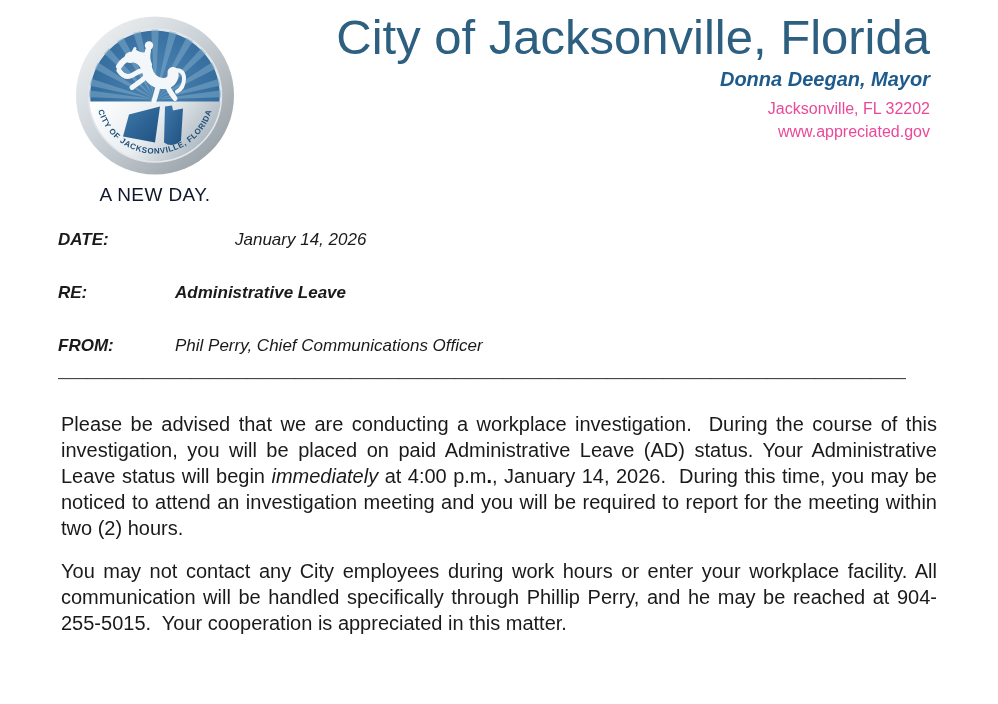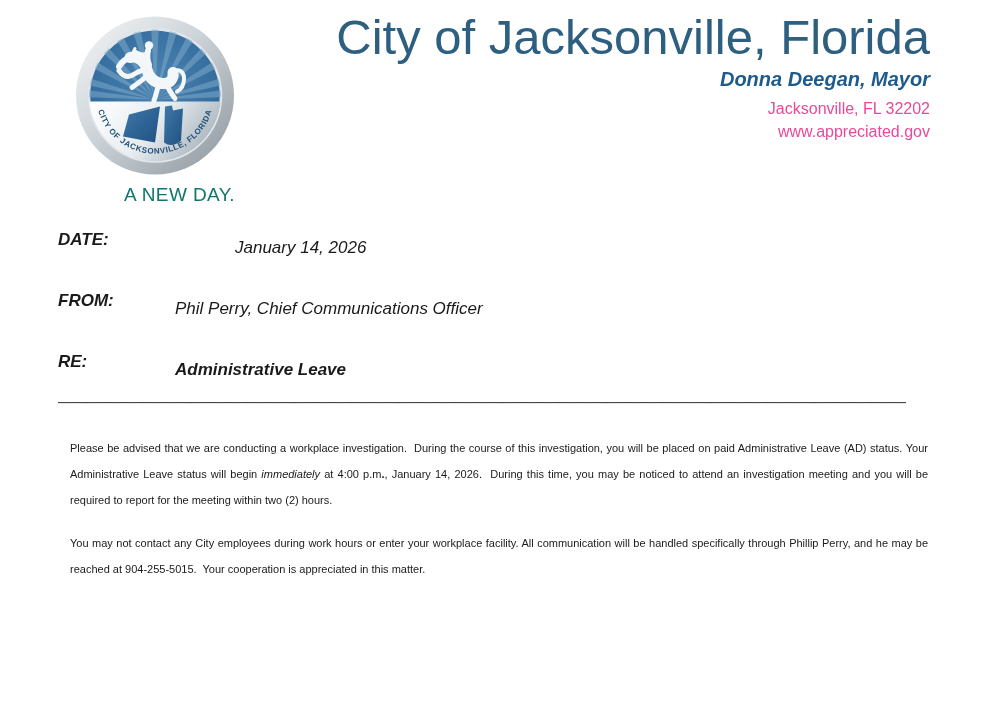--- a/index.html
+++ b/index.html
@@ -4,40 +4,40 @@
 <style>
   html,body{margin:0;padding:0;background:#fff;}
   .page{
     position:relative;width:998px;height:704px;background:#fff;overflow:hidden;
     color:var(--text,#1a1a1a);font-family:"Liberation Sans",sans-serif;
   }
   
   .letterhead{position:relative;height:218px;}
   .seal-wrap{position:absolute;left:75px;top:14px;width:160px;text-align:center;}
   .seal-wrap svg{display:block;}
-  .tagline{margin-top:7px;font-size:19px;letter-spacing:.4px;color:#0f766e;text-align:right;}
+  .tagline{margin-top:7px;font-size:19px;letter-spacing:.4px;color:#0f172a;}
   .head-right{position:absolute;left:290px;right:68px;top:10px;text-align:right;}
   .title{margin:0;font-size:49px;font-weight:400;line-height:54px;color:var(--title-blue,#2d5f80);}
   .mayor{margin-top:2px;font-size:20px;font-weight:bold;font-style:italic;color:var(--mayor-blue,#1e5b8d);line-height:26px;}
   .contact-block{margin-top:6px;}
   .contact{font-size:16px;line-height:22.5px;color:#ec4899;}
   
   .memo{margin:9px 58px 0;}
   .mrow{display:flex;margin-bottom:27px;font-size:17px;line-height:26px;font-style:italic;}
   .mrow:last-child{margin-bottom:0;}
   .mlabel{width:117px;flex:none;font-weight:bold;}
-  .mvalue{flex:1;max-width:765px;margin-top:8px;}
+  .mvalue{flex:1;max-width:765px;}
   .mvalue.indent{padding-left:60px;}
   .mvalue.bold{font-weight:bold;}
   
   .divider{margin:2px 58px 0;width:848px;height:26px;overflow:hidden;
            white-space:nowrap;font-size:17px;color:#3a3a3a;}
   
   .bodytext{margin:24px 58px 0;}
-  .bodytext p{margin:0 12px 17px;font-size:11px;line-height:26px;text-align:justify;white-space:pre-wrap;}
+  .bodytext p{margin:0 3px 17px;font-size:20px;line-height:26px;text-align:justify;white-space:pre-wrap;}
   .rich .i{font-style:italic;}
   .rich .b{font-weight:bold;}
 </style>
 </head>
 <body>
 
 <div class="page">
 
   <header class="letterhead">
 
@@ -126,26 +126,26 @@
       </div>
     </div>
   </header>
 
   <section class="memo">
     <div class="mrow">
       <div class="mlabel">DATE:</div>
       <div class="mvalue indent">January 14, 2026</div>
     </div>
     <div class="mrow">
+      <div class="mlabel">RE:</div>
+      <div class="mvalue bold">Administrative Leave</div>
+    </div>
+    <div class="mrow">
       <div class="mlabel">FROM:</div>
       <div class="mvalue">Phil Perry, Chief Communications Officer</div>
-    </div>
-    <div class="mrow">
-      <div class="mlabel">RE:</div>
-      <div class="mvalue bold">Administrative Leave</div>
     </div>
   </section>
 
   <div class="divider">____________________________________________________________________________________________________</div>
 
   <section class="bodytext">
     <p class="rich"><span>Please be advised that we are conducting a workplace investigation.  During the course of this investigation, you will be placed on paid Administrative Leave (AD) status. Your Administrative Leave status will begin </span><span class="i">immediately</span><span> at 4:00 p.m</span><span class="b">.</span><span>, January 14, 2026.  During this time, you may be noticed to attend an investigation meeting and you will be required to report for the meeting within two (2) hours.</span></p>
     <p class="rich"><span>You may not contact any City employees during work hours or enter your workplace facility. All communication will be handled specifically through Phillip Perry, and he may be reached at 904-255-5015.  Your cooperation is appreciated in this matter.</span></p>
   </section>
 

